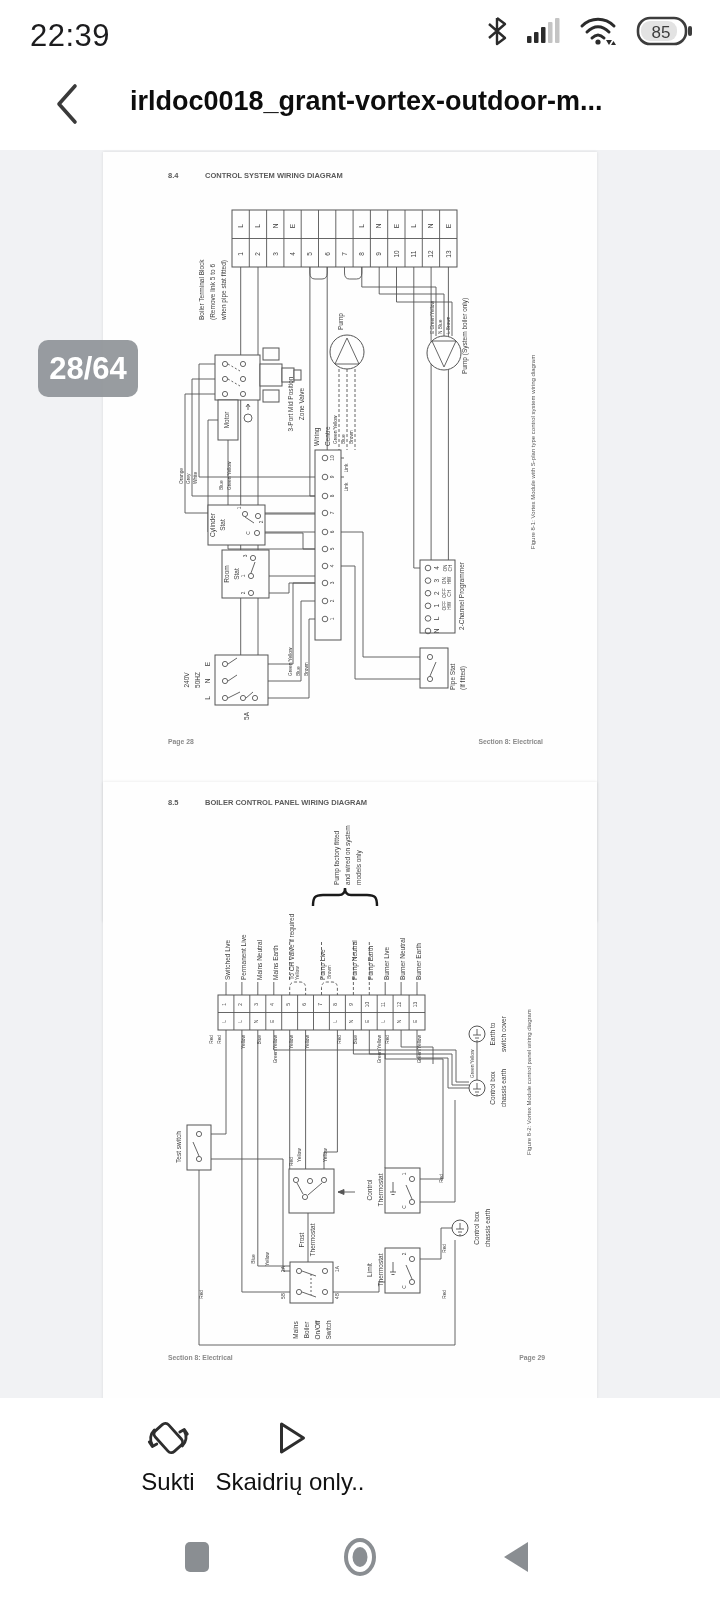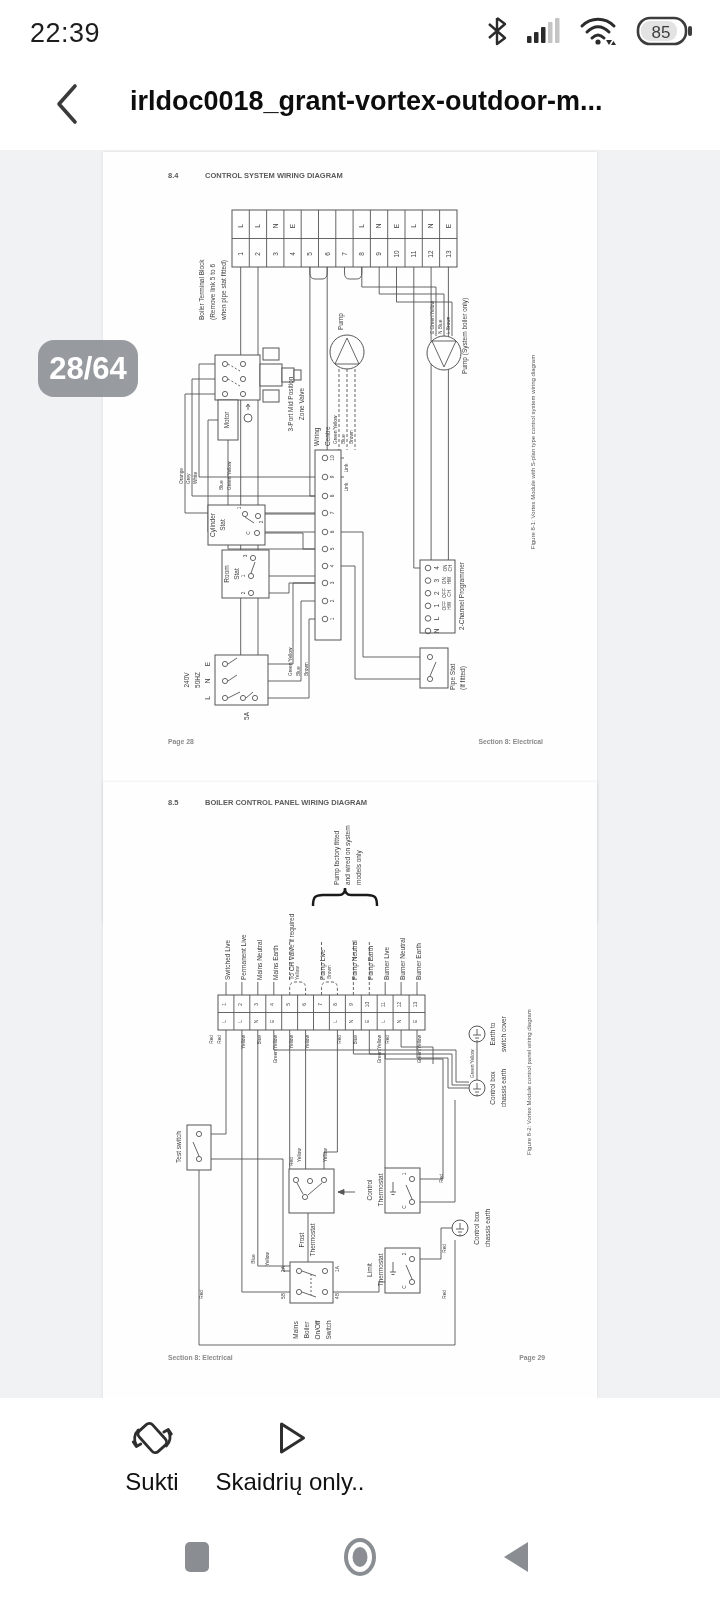--- a/index.html
+++ b/index.html
@@ -1,31 +1,31 @@
 <!DOCTYPE html>
 <html><head>
 <meta charset="utf-8">
 <style>
   html,body{margin:0;padding:0;}
   body{width:720px;height:1600px;position:relative;background:#ffffff;
        font-family:"Liberation Sans",sans-serif;overflow:hidden;}
   .abs{position:absolute;}
   
   .status-bar{position:absolute;left:0;top:0;width:720px;height:62px;background:#fff;}
-  .clock{position:absolute;left:30px;top:18px;font-size:27px;font-weight:500;color:#1c1c1e;letter-spacing:.5px;}
+  .clock{position:absolute;left:30px;top:18px;font-size:31px;font-weight:500;color:#1c1c1e;letter-spacing:.5px;}
   .sicons{position:absolute;right:26px;top:14px;display:flex;align-items:center;gap:17px;}
   
   .header{position:absolute;left:0;top:62px;width:597px;height:88px;background:#fff;}
   .doc-title{position:absolute;left:130px;top:24px;font-size:27px;font-weight:700;color:#0d0d0d;width:560px;
              white-space:nowrap;overflow:hidden;}
   
   .viewer{position:absolute;left:0;top:150px;width:720px;height:1248px;background:#f1f2f4;}
   .page{position:absolute;left:103px;width:494px;height:770px;background:#fefefe;box-shadow:0 0 3px rgba(0,0,0,.10);}
   #page28{top:2px;} #page29{top:632px;}
-  .page-badge{position:absolute;left:38px;top:190px;width:100px;height:57px;border-radius:16px;
+  .page-badge{position:absolute;left:38px;top:190px;width:100px;height:57px;border-radius:10px;
       background:rgba(144,148,153,.93);color:#fff;font-size:31px;font-weight:600;
       display:flex;align-items:center;justify-content:center;}
   
   .toolbar{position:absolute;left:0;top:1398px;width:720px;height:115px;background:#fff;}
   .tool{position:absolute;top:16px;transform:translateX(-50%);display:flex;flex-direction:column;align-items:center;gap:6px;}
   .tool .lbl{font-size:24px;color:#111;white-space:nowrap;}
   
   .navbar{position:absolute;left:0;top:1513px;width:720px;height:87px;background:#fff;}
   svg text{font-family:"Liberation Sans",sans-serif;fill:#3d3d3d;}
   .dg{stroke:#555;stroke-width:.9;fill:none;}
@@ -624,21 +624,21 @@
     <text class="cap mid" transform="rotate(-90 428 300)" x="428" y="300">Figure 8-2: Vortex Module control panel wiring diagram</text>
     <text class="ft" x="65" y="578">Section 8: Electrical</text>
     <text class="ft end" x="442" y="578">Page 29</text>
   </svg>
   </div>
 
   <div class="page-badge">28/64</div>
 </div>
 
 <div class="toolbar">
-  <div class="tool" style="left:152px;">
+  <div class="tool" style="left:168px;">
     <svg width="48" height="48" viewBox="0 0 48 48">
       <g transform="rotate(-42 24 24)">
         <rect x="15" y="10" width="18" height="28" rx="4.5" stroke="#2e2e2e" stroke-width="2.8" fill="none"></rect>
       </g>
       <path d="M10 16 C6 20 5 26 8 31" stroke="#2e2e2e" stroke-width="2.8" fill="none" stroke-linecap="round"></path>
       <path d="M5 28 l3 4.5 l4.5 -2.5" stroke="#2e2e2e" stroke-width="2.8" fill="none" stroke-linecap="round" stroke-linejoin="round"></path>
       <path d="M38 32 C42 28 43 22 40 17" stroke="#2e2e2e" stroke-width="2.8" fill="none" stroke-linecap="round"></path>
       <path d="M43 20 l-3 -4.5 l-4.5 2.5" stroke="#2e2e2e" stroke-width="2.8" fill="none" stroke-linecap="round" stroke-linejoin="round"></path>
     </svg>
     <div class="lbl">Sukti</div>

